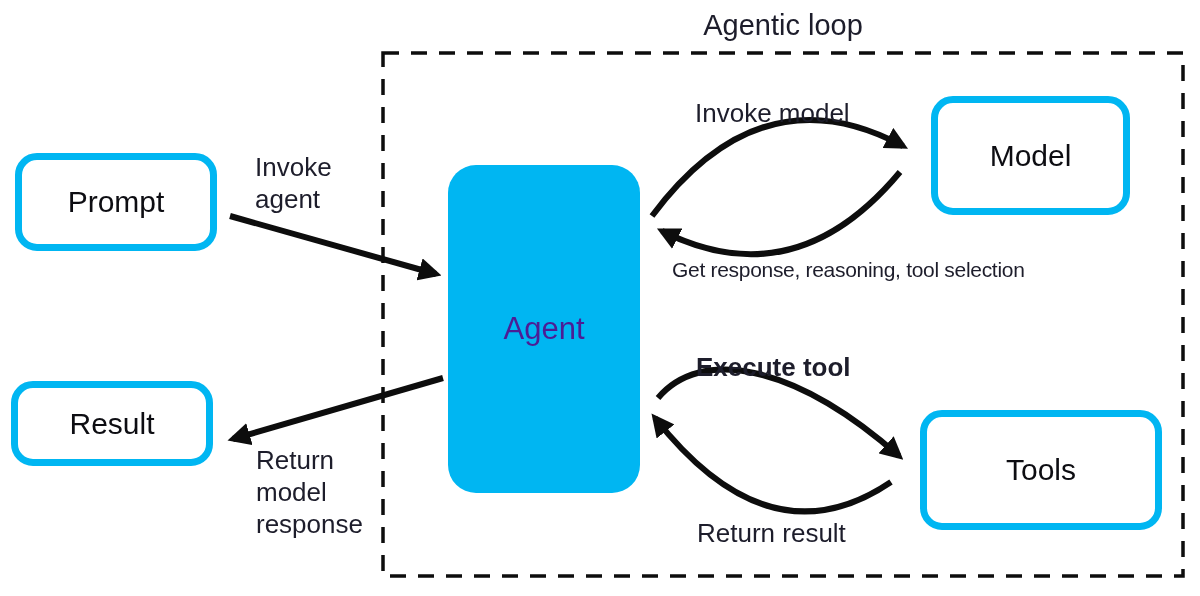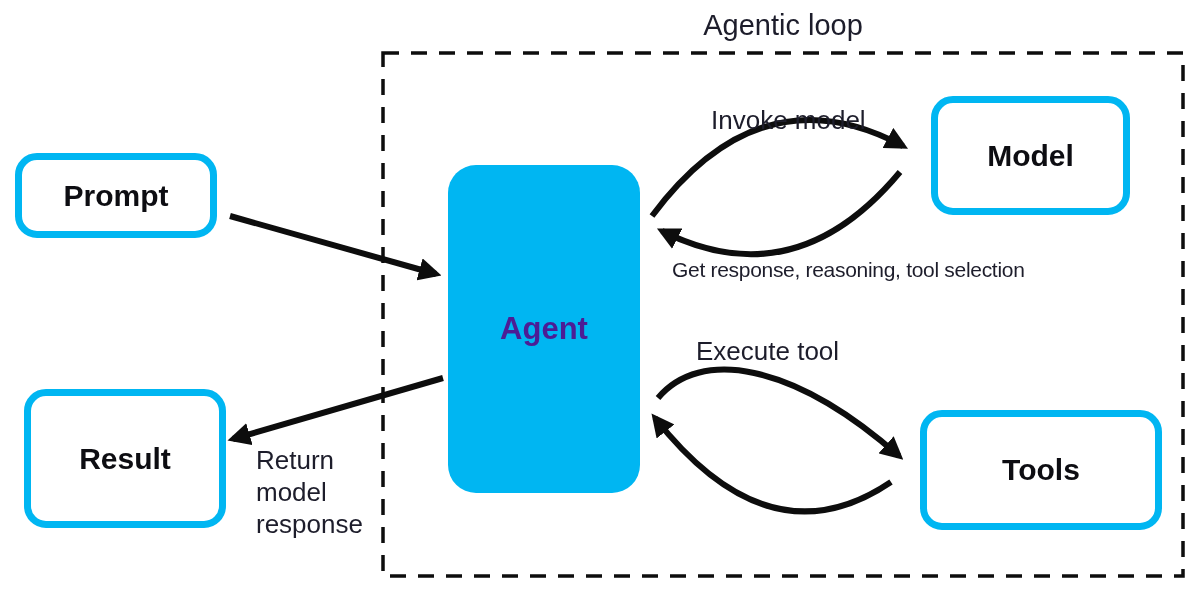--- a/index.html
+++ b/index.html
@@ -45,48 +45,48 @@
     color: var(--label);
   }
   .node {
     position: absolute;
     background: #ffffff;
     border: 7px solid var(--accent);
     border-radius: 22px;
     display: flex;
     align-items: center;
     justify-content: center;
-    font-weight: bold;
+    font-weight: normal;
     font-size: 30px;
     color: #0d0d12;
   }
-  .node.prompt { left: 15px;  top: 153px; width: 202px; height: 85px; }
-  .node.result { left: 24px;  top: 381px; width: 202px; height: 139px; margin-top: 8px; }
+  .node.prompt { left: 15px;  top: 153px; width: 202px; height: 98px; }
+  .node.result { left: 11px;  top: 381px; width: 202px; height: 85px; }
   .node.model  { left: 931px; top: 96px;  width: 199px; height: 119px; }
   .node.tools  { left: 920px; top: 410px; width: 242px; height: 120px; }
   .node.agent {
     left: 448px; top: 165px; width: 192px; height: 328px;
     background: var(--accent);
     border: none;
     border-radius: 28px;
     color: #4c1d95;
     font-size: 31px;
   }
   .edge-label {
     position: absolute;
     font-size: 26px;
     line-height: 32px;
     color: var(--label);
   }
   .edge-label.nowrap { white-space: nowrap; }
   .lbl-invoke-agent  { left: 255px; top: 151px; width: 100px; }
   .lbl-return-final  { left: 256px; top: 444px; width: 132px; }
-  .lbl-invoke-model  { left: 695px; top: 104px; margin-left: 16px; }
+  .lbl-invoke-model  { left: 695px; top: 97px; }
   .lbl-get-response  { left: 672px; top: 254px; font-size: 21px; letter-spacing: -0.3px; }
-  .lbl-execute-tool  { left: 696px; top: 335px; }
+  .lbl-execute-tool  { left: 696px; top: 351px; font-weight: bold; }
   .lbl-return-result { left: 697px; top: 517px; }
 </style>
 </head>
 <body>
 
 <div class="canvas">
 
   <svg class="arrow-layer" viewBox="0 0 1200 596" xmlns="http://www.w3.org/2000/svg">
     <defs>
       <marker id="ah" viewBox="0 0 10 10" refX="7.5" refY="5" markerWidth="3.8" markerHeight="3.8" orient="auto">
@@ -124,23 +124,25 @@
   </div>
 
   <div class="node model">
     <span>Model</span>
   </div>
 
   <div class="node tools">
     <span>Tools</span>
   </div>
 
+  <div class="edge-label lbl-invoke-agent">Invoke agent</div>
 
   <div class="edge-label lbl-return-final">Return model response</div>
 
   <div class="edge-label lbl-invoke-model nowrap">Invoke model</div>
 
   <div class="edge-label lbl-get-response nowrap">Get response, reasoning, tool selection</div>
 
   <div class="edge-label lbl-execute-tool nowrap">Execute tool</div>
 
+  <div class="edge-label lbl-return-result nowrap">Return result</div>
 
 </div>
 
 </body></html>

